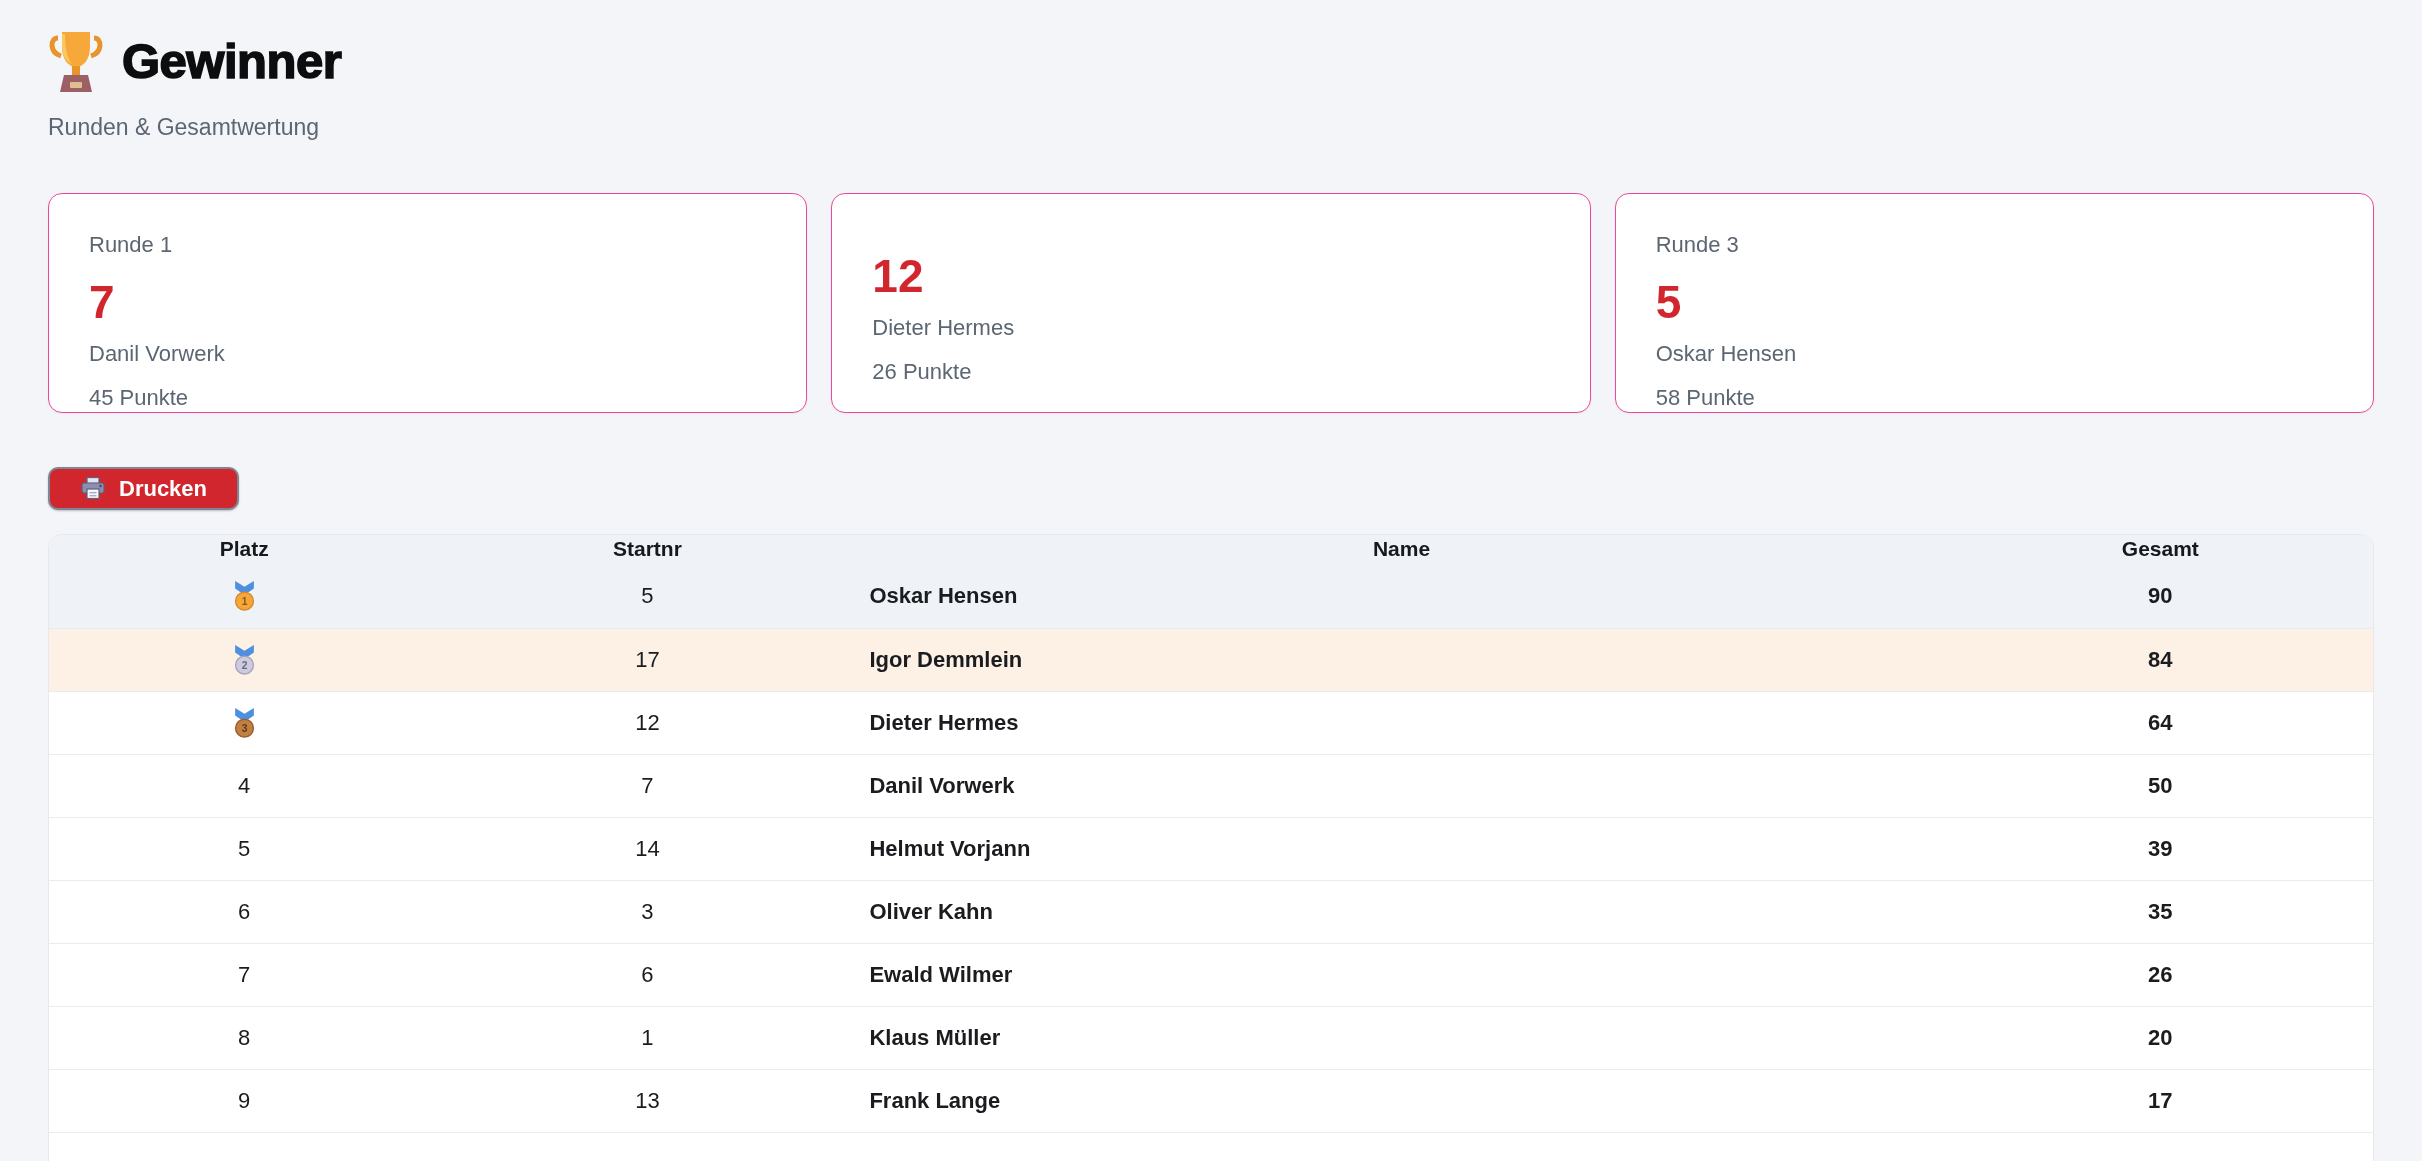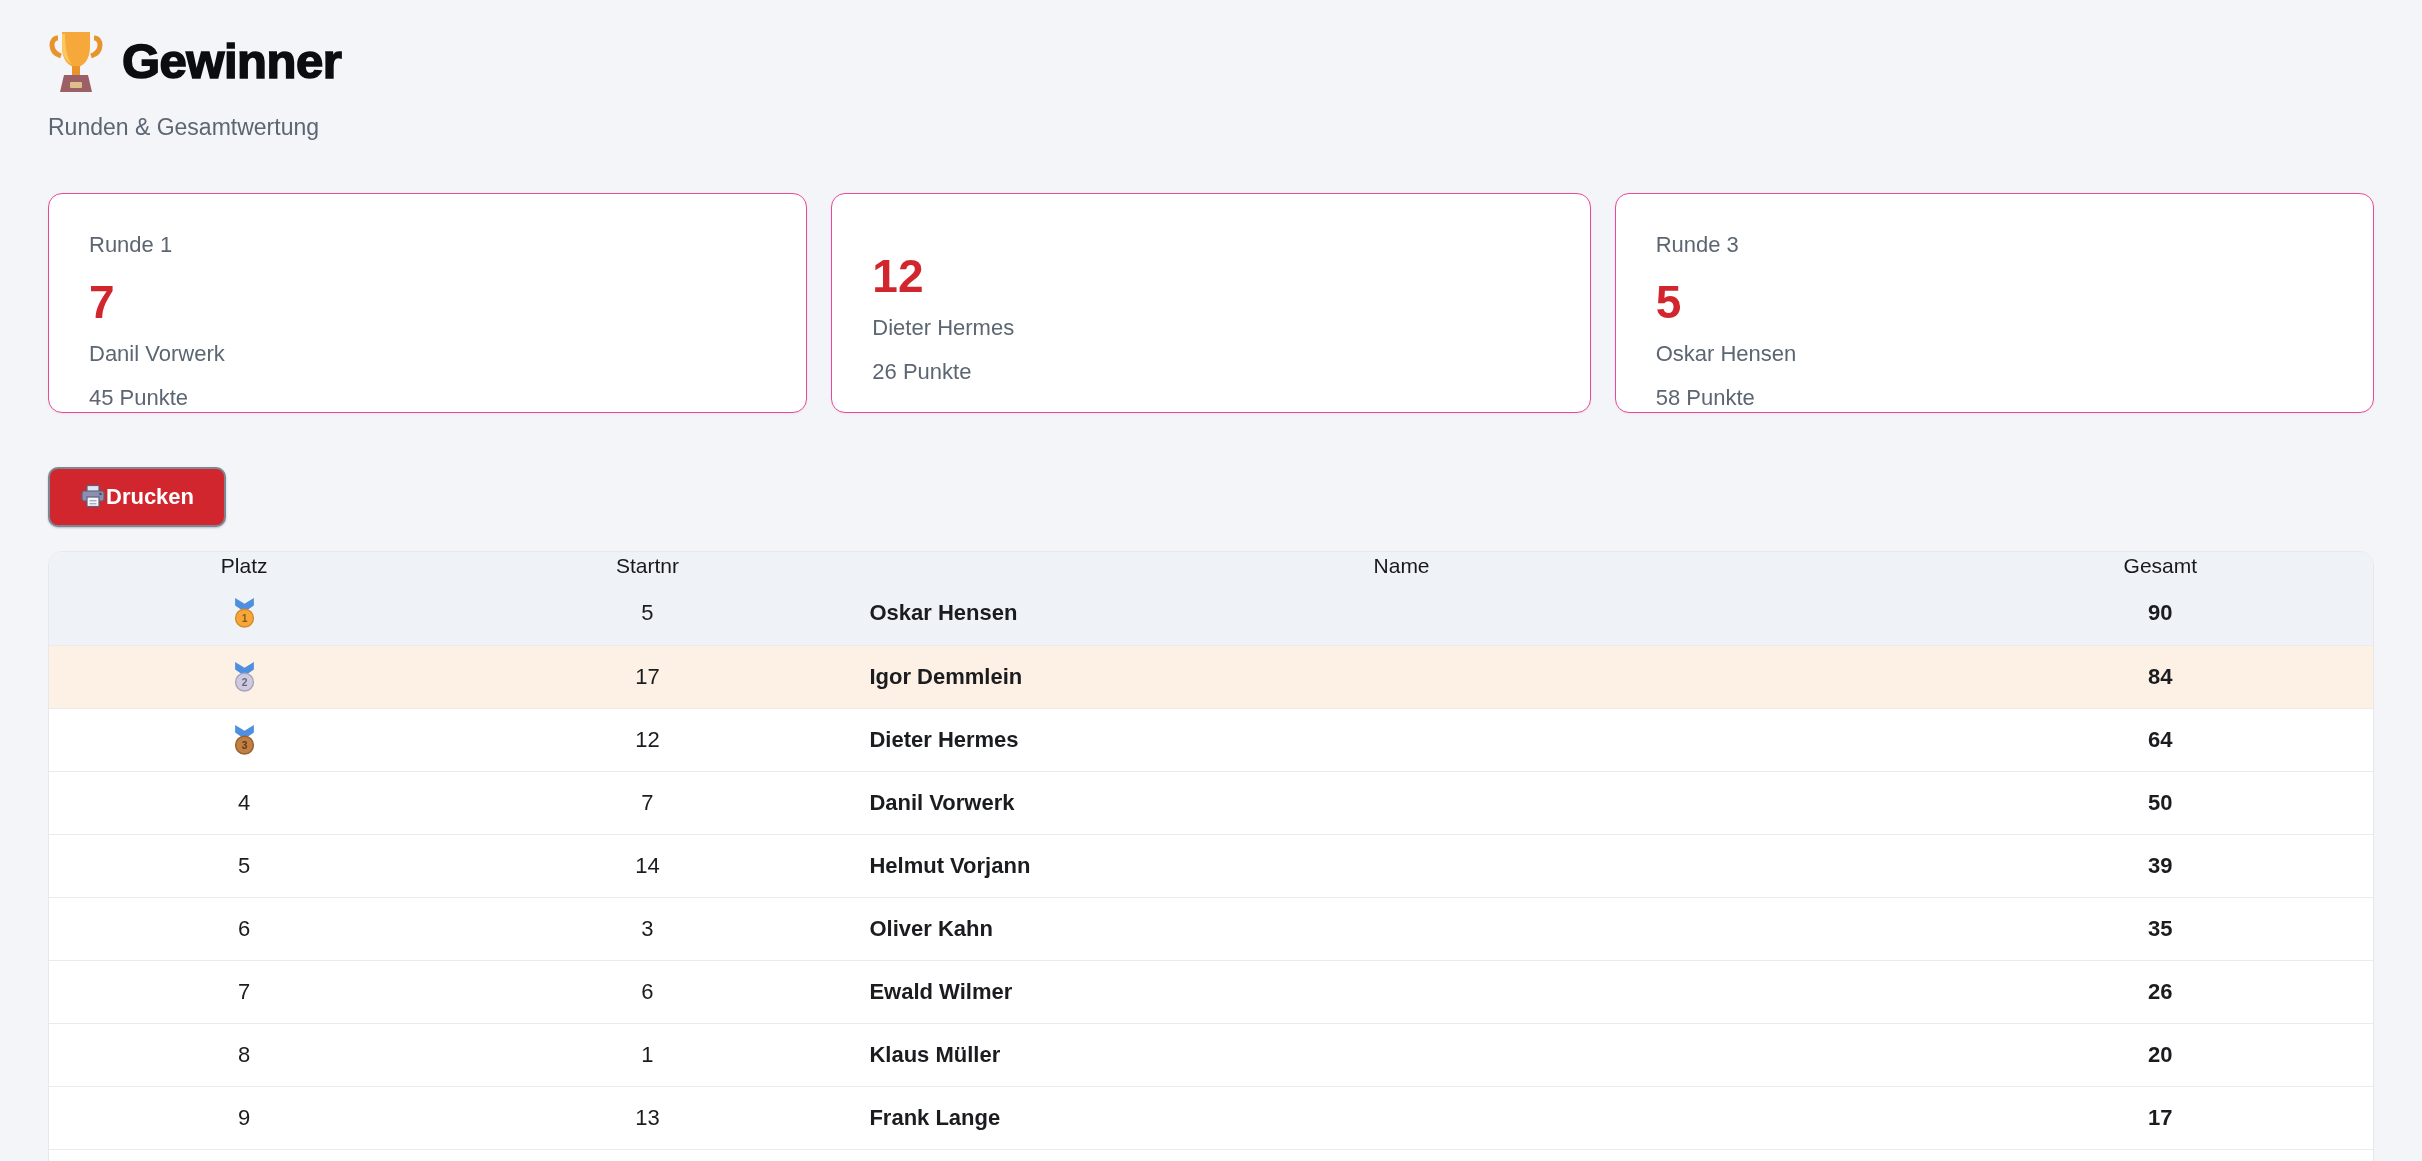--- a/index.html
+++ b/index.html
@@ -26,32 +26,32 @@
   
   .cards{display:grid;grid-template-columns:repeat(3,1fr);gap:24px;margin-top:52px;}
   .card{background:#fff;border:1px solid #ec4899;border-radius:14px;height:220px;
     padding:38px 40px;box-shadow:0 1px 3px rgba(20,28,45,.05);}
   .card-label{font-size:22px;color:var(--gray-text);}
   .card-number{font-size:46px;font-weight:700;color:var(--accent);line-height:1;margin-top:21px;}
   .card-name{font-size:22px;color:var(--gray-text);margin-top:17px;line-height:1.1;}
   .card-points{font-size:22px;color:var(--gray-text);margin-top:20px;line-height:1.1;}
 
   
-  .print-btn{margin-top:54px;display:inline-flex;align-items:center;
+  .print-btn{margin-top:54px;display:inline-flex;align-items:center;gap:13px;
     background:var(--accent);color:#fff;font-family:inherit;font-weight:700;font-size:22px;
-    height:60px;padding:0 30px;border:2px solid #7e8694;border-radius:10px;cursor:pointer;
+    height:43px;padding:0 30px;border:2px solid #7e8694;border-radius:10px;cursor:pointer;
     box-shadow:0 1px 2px rgba(20,28,45,.25);}
   .print-btn svg{display:block;}
 
   
   .table-wrap{margin-top:24px;background:#fff;border:1px solid #e6e8eb;
     border-radius:14px 14px 0 0;overflow:hidden;}
   table{width:100%;border-collapse:collapse;table-layout:fixed;}
   thead th{background:var(--row-blue);height:30px;padding:2px 0 4px;font-size:21px;
-    font-weight:400;color:var(--dark-text);text-align:center;}
+    font-weight:700;color:var(--dark-text);text-align:center;}
   tbody td{height:63px;padding:0;font-size:22px;color:#1a1c1f;text-align:center;vertical-align:middle;}
   tbody tr{background:#fff;}
   tbody tr.bg-blue{background:var(--row-blue);}
   tbody tr.bg-cream{background:var(--row-cream);}
   tbody tr + tr{border-top:1px solid var(--border);}
   tbody tr.bg-blue{border-top:none;}
   td.col-name{text-align:left;padding-left:14px;font-weight:700;}
   td.col-gesamt{font-weight:700;}
   .medal{vertical-align:middle;}
 </style>

